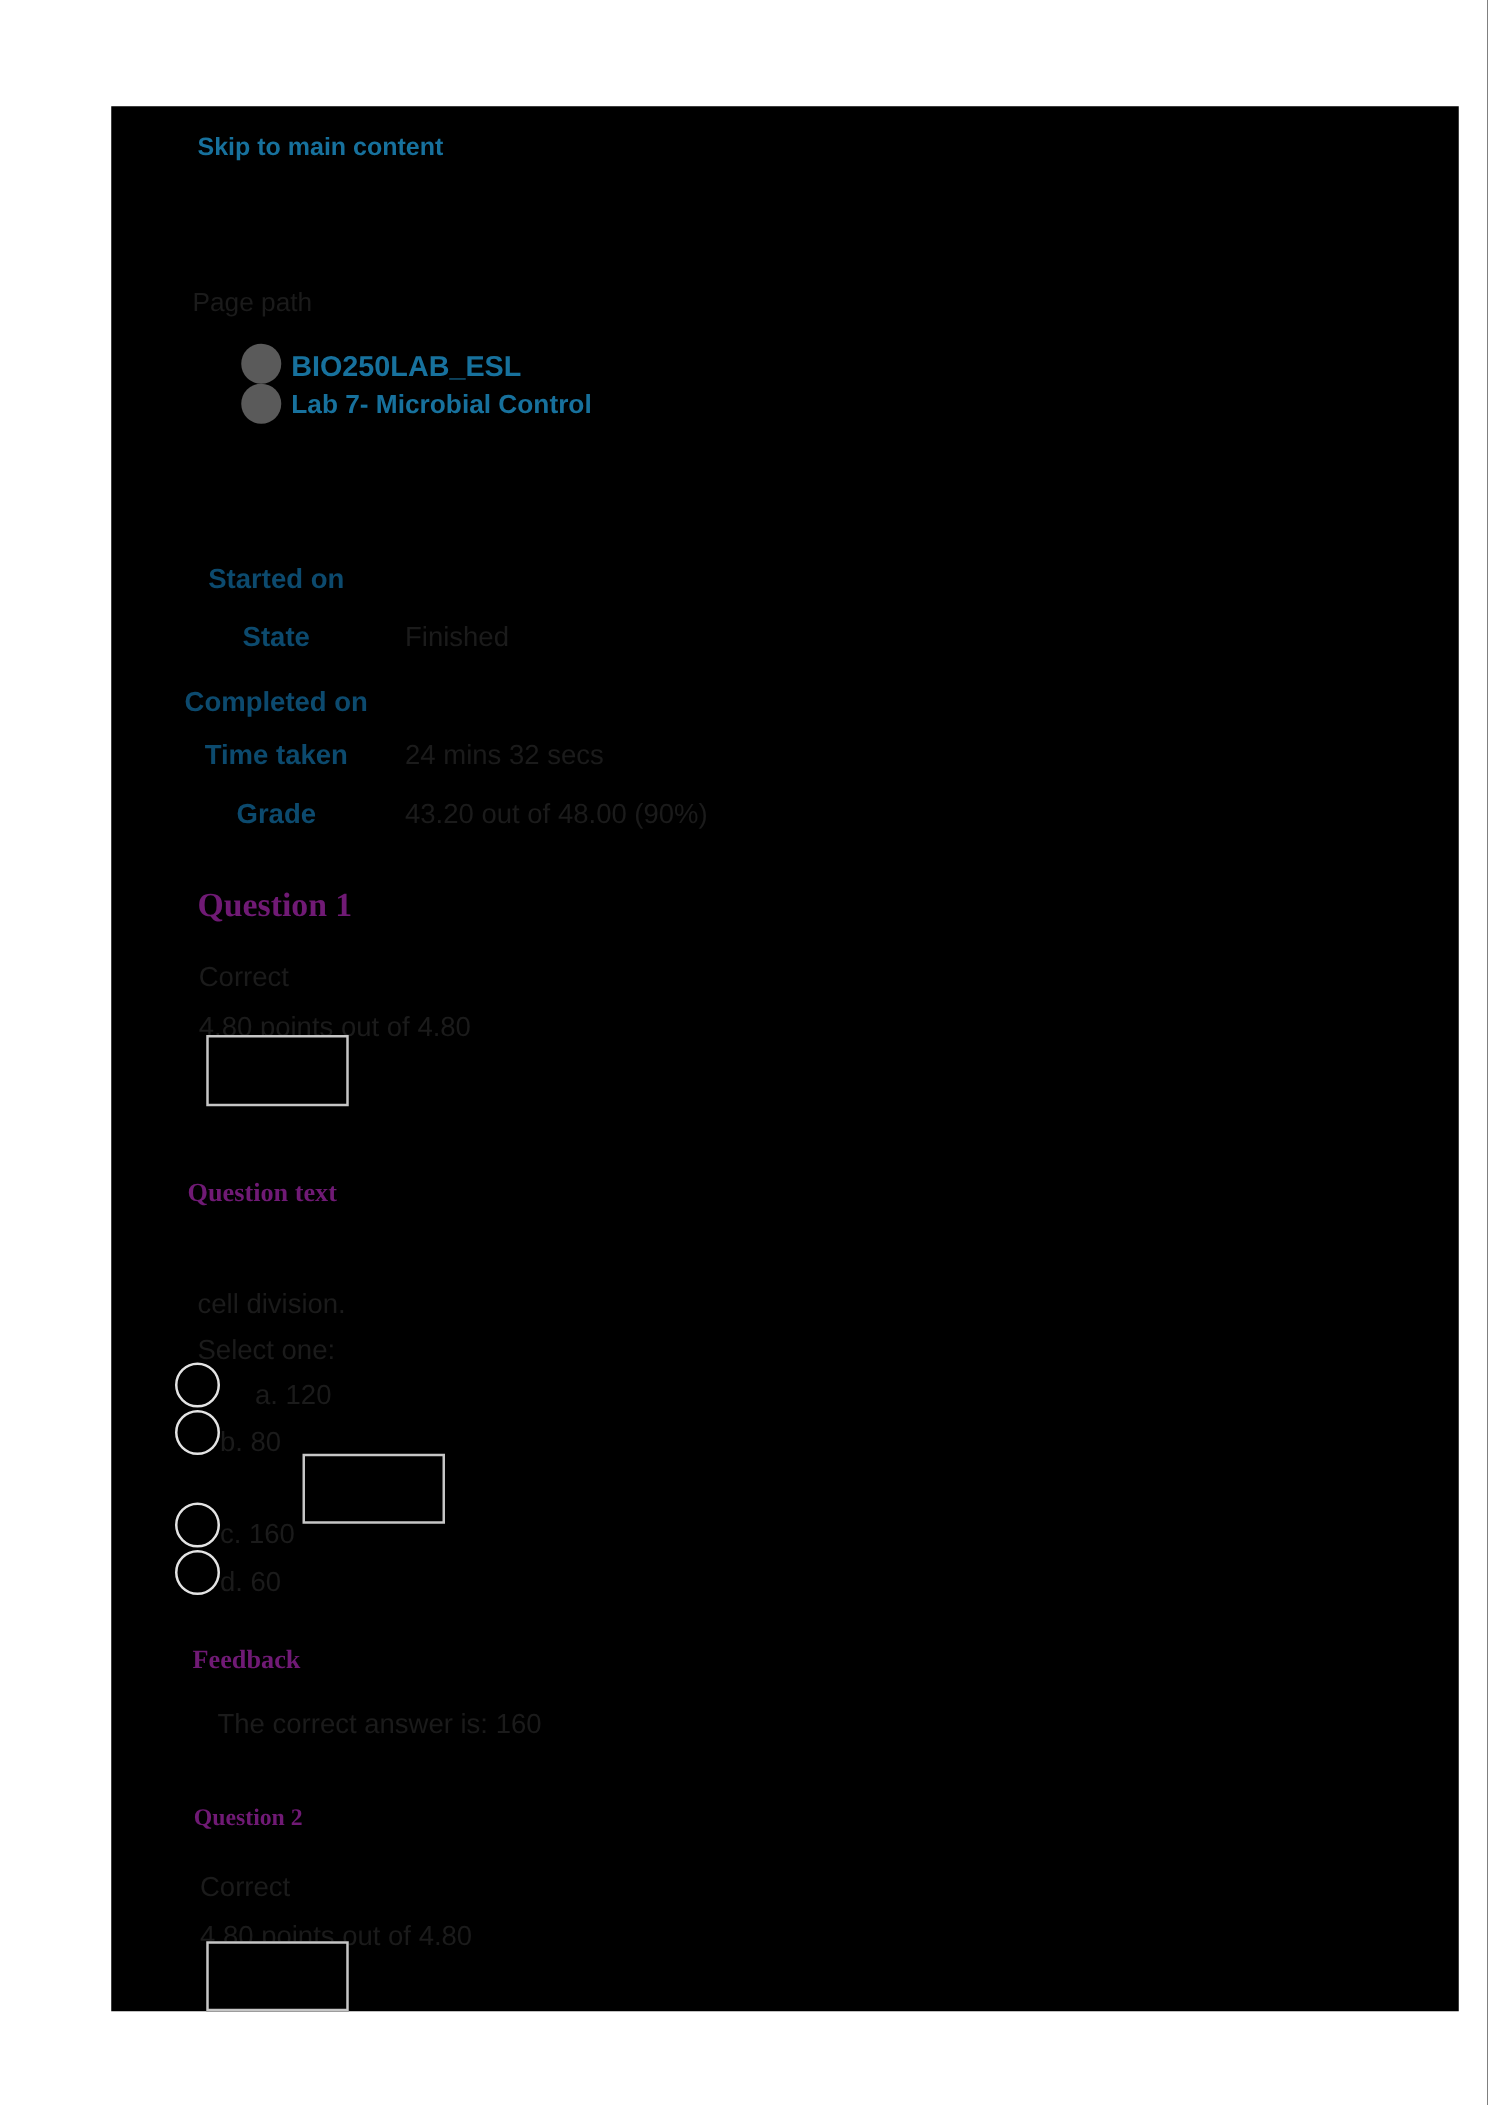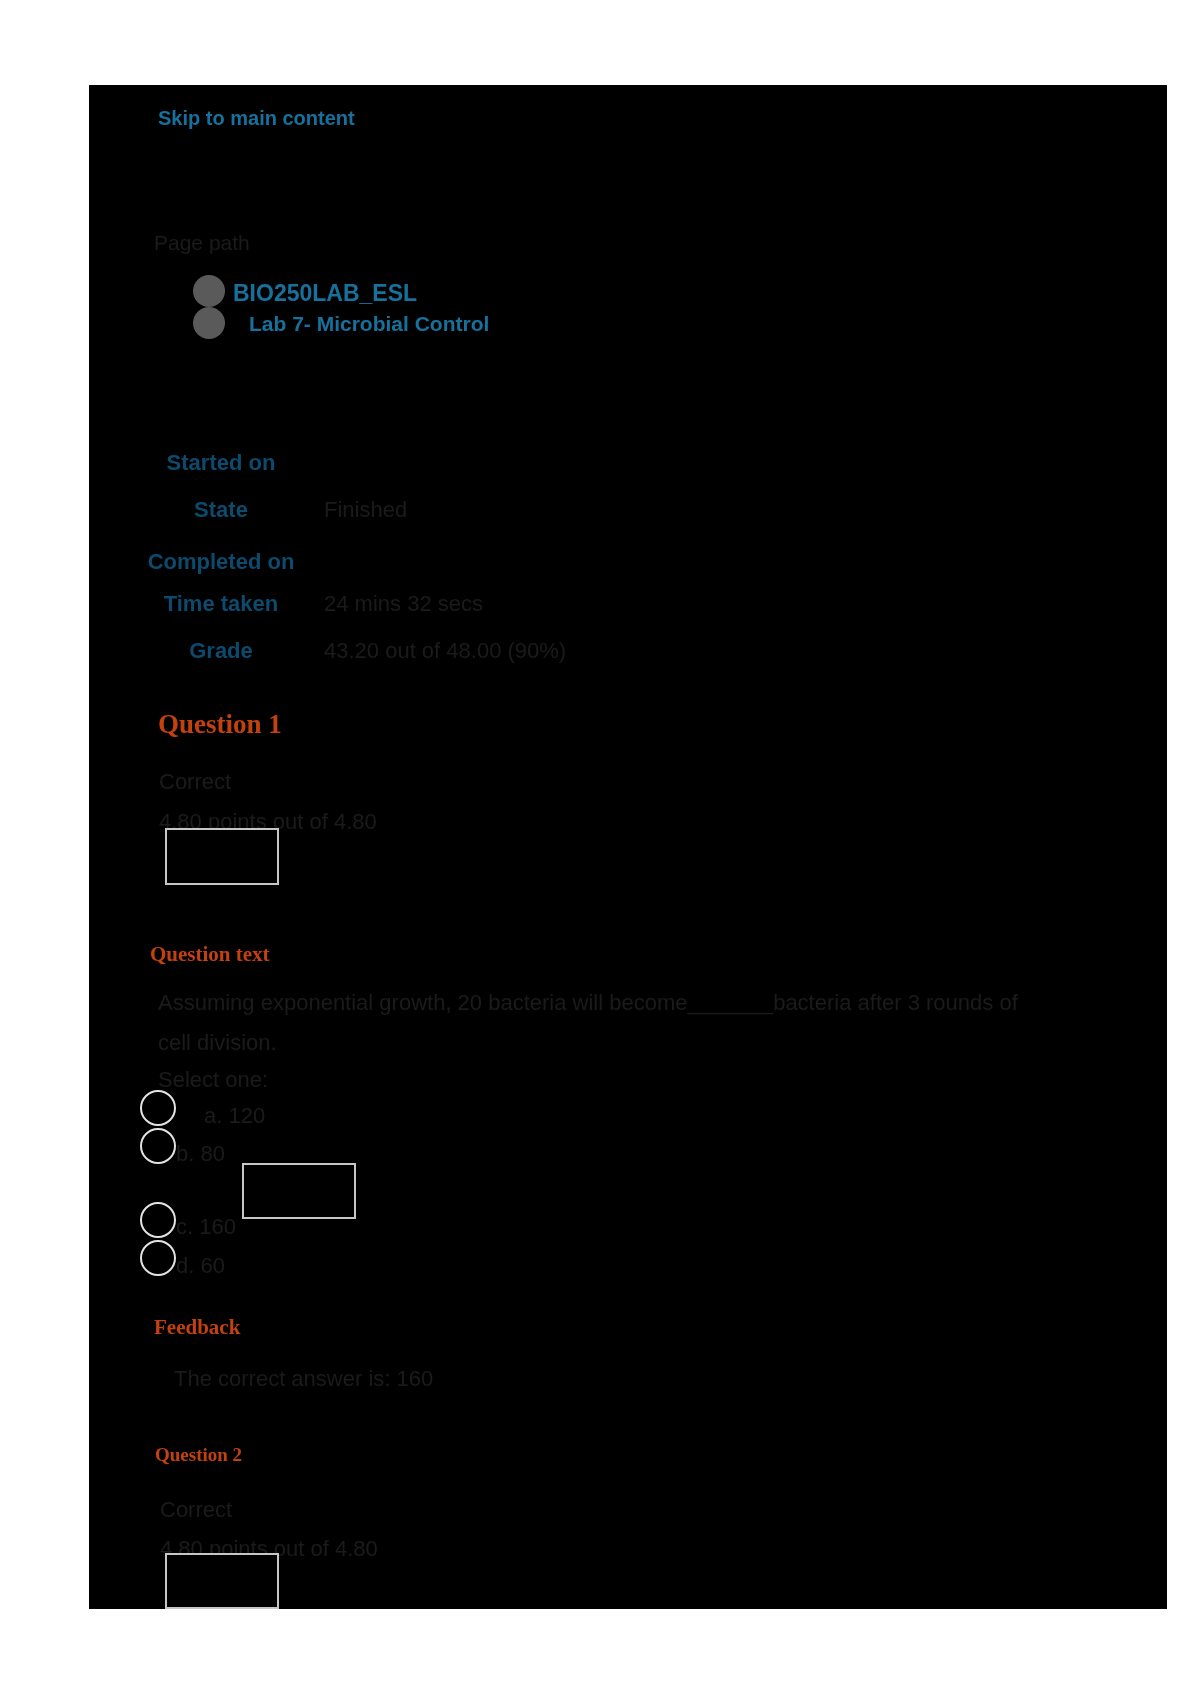--- a/index.html
+++ b/index.html
@@ -18,21 +18,21 @@
     width:1078px; height:1524px;
     background:#000000;
   }
   .t { position:absolute; white-space:nowrap; }
   .dark { color:#1b1b1b; }
   .blue { color:#17719d; }
   .bold { font-weight:bold; }
   .serif-h {
     font-family:"Liberation Serif", serif;
     font-weight:bold;
-    color:#c2410c;
+    color:#701a75;
   }
   .body22 { font-size:22px; }
   .bullet {
     position:absolute;
     width:5px; height:5px;
     border-radius:50%;
     background:#5a5a5a;
   }
   .sum-label {
     position:absolute;
@@ -71,21 +71,21 @@
   <div class="canvas"></div>
 
   <a class="t blue bold" style="left:110px; top:59px; font-size:20px; text-decoration:none;">Skip to main content</a>
 
   <div class="t dark" style="left:106px; top:183px; font-size:21px;">Page path</div>
 
   <span class="bullet" style="left:161px; top:243px;"></span>
   <span class="bullet" style="left:161px; top:275px;"></span>
 
   <a class="t blue bold" style="left:185px; top:232px; font-size:23px; text-decoration:none;">BIO250LAB_ESL</a>
-  <a class="t blue bold" style="left:201px; top:264px; font-size:21px; text-decoration:none;">Lab 7- Microbial Control</a>
+  <a class="t blue bold" style="left:185px; top:264px; font-size:21px; text-decoration:none;">Lab 7- Microbial Control</a>
 
   <div class="sum-label" style="top:402px;">Started on</div>
   <div class="sum-value" style="top:402px;"></div>
 
   <div class="sum-label" style="top:449px;">State</div>
   <div class="sum-value" style="top:449px;">Finished</div>
 
   <div class="sum-label" style="top:501px;">Completed on</div>
   <div class="sum-value" style="top:496px;"></div>
 
@@ -98,21 +98,20 @@
   <div class="t serif-h" style="left:110px; top:661px; font-size:27px;">Question 1</div>
 
   <div class="t dark body22" style="left:111px; top:721px;">Correct</div>
 
   <div class="t dark body22" style="left:111px; top:761px;">4.80 points out of 4.80</div>
 
   <div class="img-box" style="left:133px; top:796px; width:114px; height:57px;"></div>
 
   <div class="t serif-h" style="left:102px; top:894px; font-size:21px;">Question text</div>
 
-  <div class="t dark body22" style="left:110px; top:942px;">Assuming exponential growth, 20 bacteria will become_______bacteria after 3 rounds of</div>
   <div class="t dark body22" style="left:110px; top:982px;">cell division.</div>
 
   <div class="t dark body22" style="left:110px; top:1019px;">Select one:</div>
 
   <span class="radio" style="left:108px; top:1058px;"></span>
   <div class="t dark body22" style="left:128px; top:1055px;margin-left:28px;">a. 120</div>
 
   <span class="radio" style="left:108px; top:1096px;"></span>
   <div class="t dark body22" style="left:128px; top:1093px;">b. 80</div>
 

